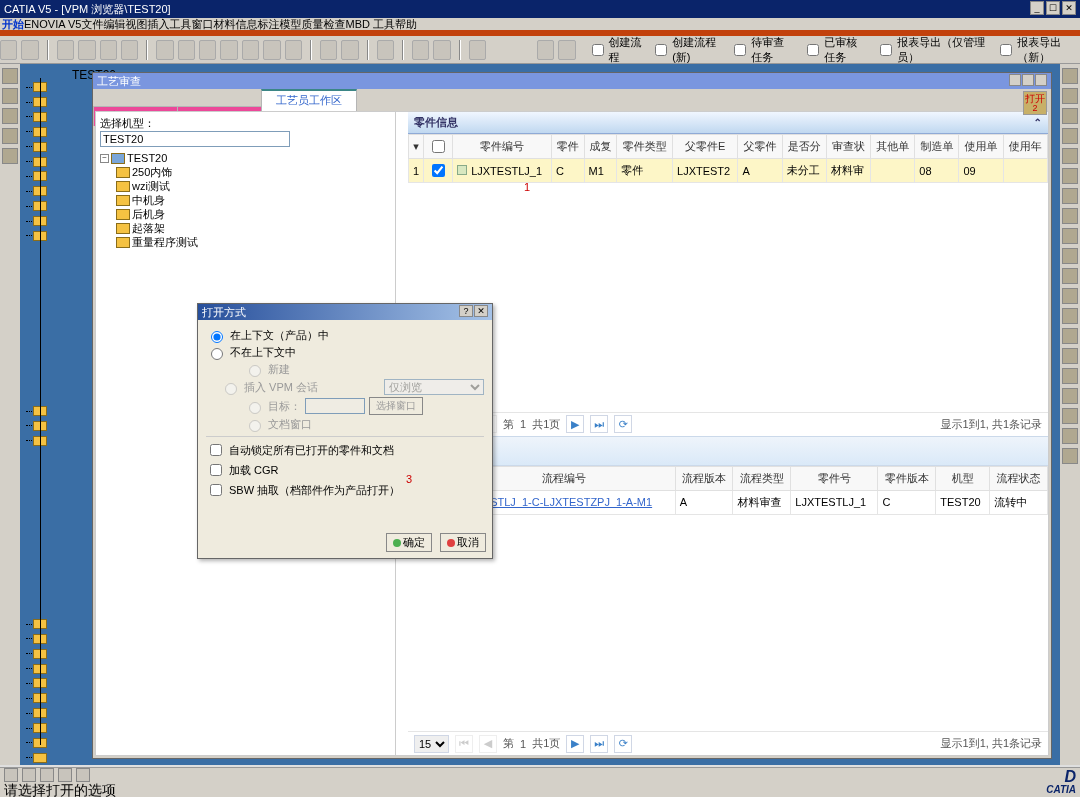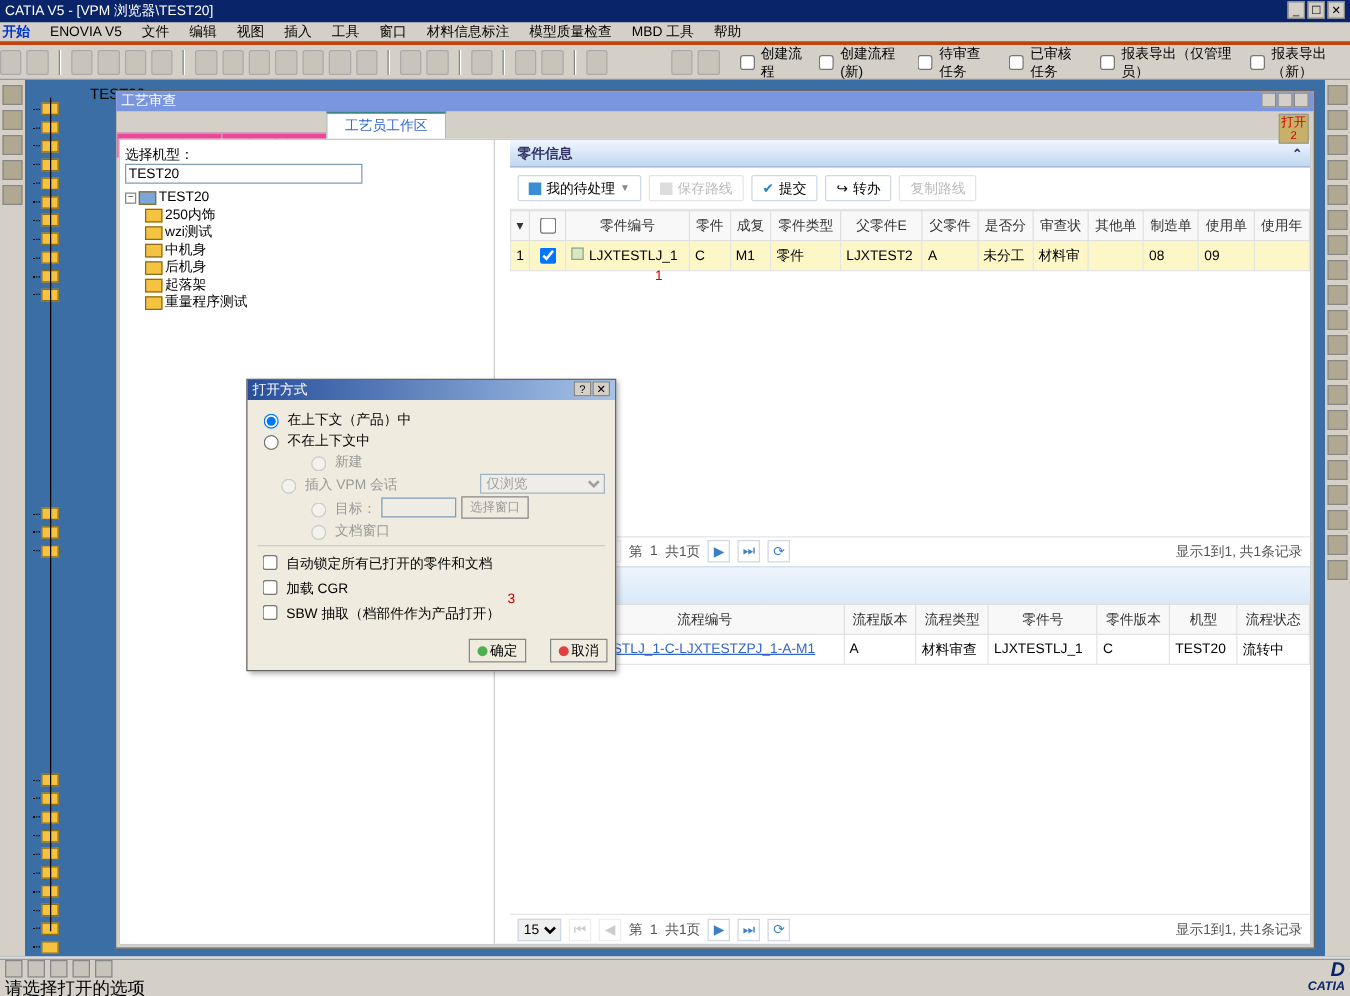--- a/index.html
+++ b/index.html
@@ -2,21 +2,21 @@
 <html><head>
 <meta charset="utf-8">
 <style>
   * { box-sizing: border-box; }
   body { margin:0; padding:0; font-family:"Microsoft YaHei","SimSun",Arial,sans-serif; font-size:11px; background:#dfdfdf; overflow:hidden; width:1080px; height:797px; position:relative; color:#000;}
   
   .title-bar { background:#0a246a; color:#fff; height:18px; line-height:18px; padding:0 4px; display:flex; justify-content:space-between; }
   .title-bar .btns { display:flex; gap:2px; }
   .title-bar .wbtn { width:14px; height:14px; background:#d4d0c8; border:1px solid #888; margin-top:1px; display:flex; align-items:center; justify-content:center; font-size:9px; color:#000;}
   
-  .menu-bar { background:#d4d0c8; height:18px; display:flex; align-items:center; padding:0 2px; gap:16px; border-bottom:3px solid #c2410c; }
+  .menu-bar { background:#d4d0c8; height:18px; display:flex; align-items:center; padding:0 2px; gap:0; border-bottom:6px solid #c2410c; }
   .menu-bar span { cursor:default; }
   .menu-bar .start { color:#0033cc; font-weight:bold; }
   
   .tool-row { background:#d4d0c8; height:28px; display:flex; align-items:center; padding:0 0; gap:4px; border-bottom:1px solid #999;}
   .tool-row .sep { width:2px; height:20px; border-left:1px solid #888; border-right:1px solid #fff; margin:0 4px;}
   .tool-row .ticon { width:20px; height:20px; background:#c8c4bc; border:1px solid #aaa; border-radius:2px;}
   .tool-row .chk-lbl { display:flex; align-items:center; gap:2px; margin-left:4px; font-size:11px;}
   .tool-row input[type=checkbox]{ width:12px; height:12px; accent-color:#888;}
   
   .main-area { position:absolute; top:64px; left:0; right:0; bottom:32px; background:#3a6ea5; }
@@ -73,21 +73,21 @@
   .dialog .dtitle { height:16px; background:linear-gradient(to right,#274f9b,#a6c3e8); color:#fff; font-size:11px; line-height:16px; padding:0 4px; display:flex; justify-content:space-between;}
   .dialog .dtitle .dbtns { display:flex; gap:1px;}
   .dialog .dtitle .dbtn { width:14px; height:12px; background:#d4d0c8; border:1px solid #888; margin-top:1px; font-size:9px; display:flex; align-items:center; justify-content:center; color:#000;}
   .dialog .dbody { padding:8px 8px 6px 8px; font-size:11px; }
   .dialog .dbody .row { display:flex; align-items:center; gap:4px; margin-bottom:2px;}
   .dialog .dbody .indent1 { padding-left:14px;}
   .dialog .dbody .indent2 { padding-left:38px;}
   .dialog .dbody .hr { border-top:1px solid #ccc; margin:4px 0;}
   .dialog .dbody input[type=radio],.dialog .dbody input[type=checkbox]{ width:12px; height:12px; }
   .dialog .dbody select,.dialog .dbody input[type=text]{ border:1px solid #7f9db9; height:16px; font-size:11px;}
-  .dialog .dfoot { display:flex; justify-content:flex-end; gap:19px; padding:4px 6px 6px;}
+  .dialog .dfoot { display:flex; justify-content:flex-end; gap:8px; padding:4px 6px 6px;margin-top:22px;}
   .dialog .dbtn-b { border:1px solid #888; background:#efebde; padding:1px 6px; display:flex; align-items:center; gap:2px; font-size:11px;}
   .dialog .dbtn-b .dot { width:8px;height:8px;border-radius:50%; display:inline-block;}
   .red-marker { color:#c00; font-size:11px; position:absolute;}
   
   .status-bar { position:absolute; left:0; right:0; bottom:0; height:30px; background:#d4d0c8; border-top:1px solid #999; display:flex; align-items:flex-end; justify-content:space-between; padding:0 4px 2px 4px; flex-direction:column; gap:0;}
   .status-bar .icons-row { display:flex; gap:4px; align-self:flex-start; height:14px; align-items:center;}
   .status-bar .sbicon { width:14px; height:14px; background:#c8c4bc; border:1px solid #888;}
   .status-bar .msg { align-self:flex-start; font-size:14px;font-family:Liberation Serif, serif;}
   .catia-logo { position:absolute; right:4px; bottom:4px; width:40px; height:24px; color:#0a246a; font-style:italic; font-weight:bold; text-align:right; font-size:10px; line-height:1;}
   .catia-logo .ds { font-size:16px;}
@@ -373,42 +373,20 @@
               <span>重量程序测试</span>
             </div>
         </div>
       </div>
 
       <div class="right-panel">
 
         <div class="blue-hdr">
           <span>零件信息</span>
           <span class="collapse">⌃</span>
-        </div>
-        <div class="btn-row">
-          <div class="btn">
-              <span style="width:10px;height:10px;background:#3b8ed6;display:inline-block"></span>
-              <span>我的待处理</span>
-              <span class="caret">▼</span>
-            </div>
-          <div class="btn disabled">
-              <span style="width:10px;height:10px;background:#ddd;display:inline-block"></span>
-              <span>保存路线</span>
-            </div>
-          <div class="btn">
-              <span class="tick">✔</span>
-              <span>提交</span>
-            </div>
-          <div class="btn">
-              <span class="arrow">↪</span>
-              <span>转办</span>
-            </div>
-          <div class="btn disabled">
-              <span>复制路线</span>
-            </div>
         </div>
         <div class="grid">
           <table>
             <tbody>
                 <tr>
               <th style="width:14px">▾</th>
               <th style="width:18px"><input type="checkbox" style=""></th>
               <th>零件编号</th>
               <th>零件</th>
               <th>成复</th>

